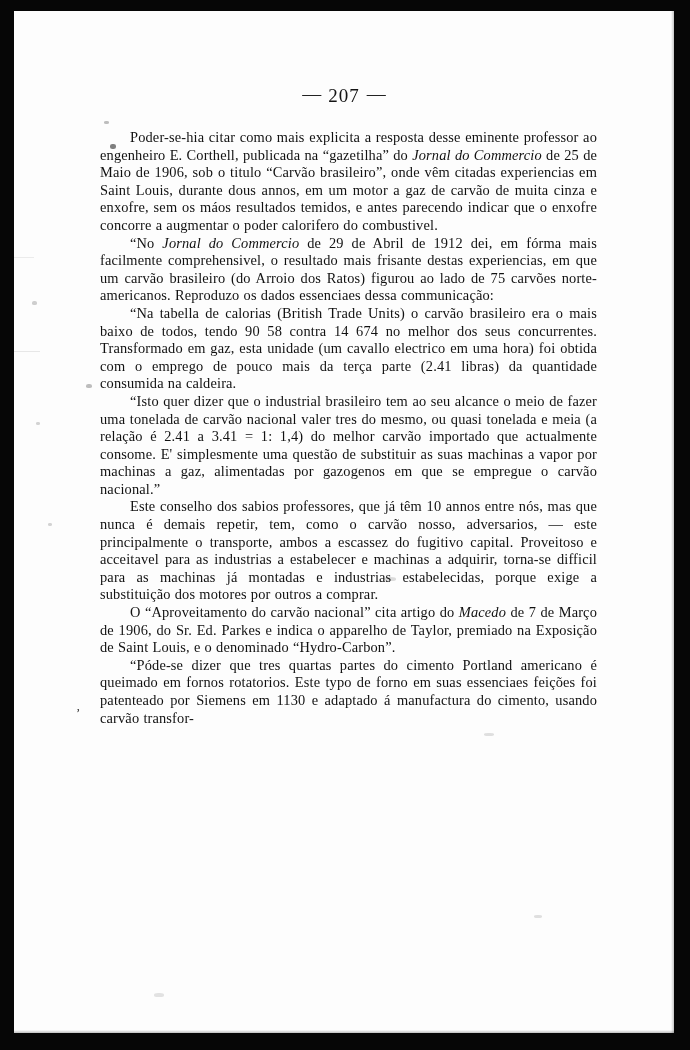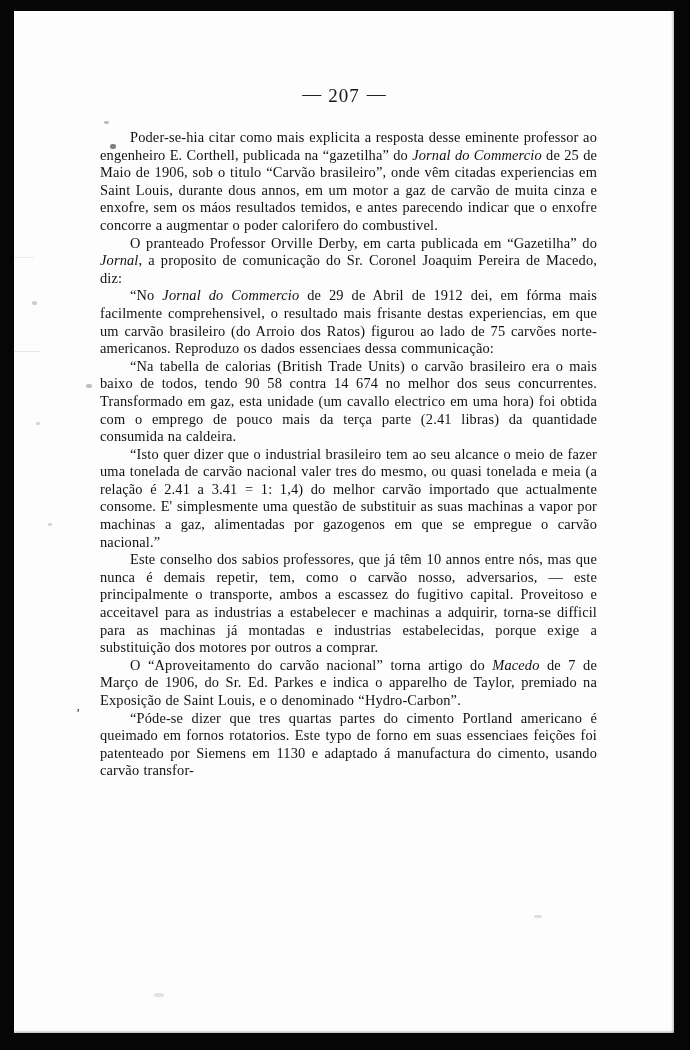--- a/index.html
+++ b/index.html
@@ -138,31 +138,30 @@
       <div class="folio">
         <span class="dash">—</span><span>207</span><span class="dash">—</span>
       </div>
 
       <div class="textblock">
 
         <p><span>Poder-se-hia citar como mais explicita a resposta desse eminente professor ao engenheiro E. Corthell, publicada na “gazetilha” do </span><em class="ital">Jornal do Commercio</em><span> de 25 de Maio de 1906, sob o titulo “Carvão brasileiro”, onde vêm citadas experiencias em Saint Louis, durante dous annos, em um motor a gaz de carvão de muita cinza e enxofre, sem os máos resultados temidos, e antes parecendo indicar que o enxofre concorre a augmentar o poder calorifero do combustivel.</span></p>
 
 
 
-        <p><span>O pranteado Professor Orville Derby, em carta publicada em “Gazetilha” do </span><em class="ital">Jornal</em><span>, a proposito de comunicação do Sr. Coronel Joaquim Pereira de Macedo, diz:</span></p>
 
         <p><span>“No </span><em class="ital">Jornal do Commercio</em><span> de 29 de Abril de 1912 dei, em fórma mais facilmente comprehensivel, o resultado mais frisante destas experiencias, em que um carvão brasileiro (do Arroio dos Ratos) figurou ao lado de 75 carvões norte-americanos. Reproduzo os dados essenciaes dessa communicação:</span></p>
 
         <p><span>“Na tabella de calorias (British Trade Units) o carvão brasileiro era o mais baixo de todos, tendo 90 58 contra 14 674 no melhor dos seus concurrentes. Transformado em gaz, esta unidade (um cavallo electrico em uma hora) foi obtida com o emprego de pouco mais da terça parte (2.41 libras) da quantidade consumida na caldeira.</span></p>
 
         <p><span>“Isto quer dizer que o industrial brasileiro tem ao seu alcance o meio de fazer uma tonelada de carvão nacional valer tres do mesmo, ou quasi tonelada e meia (a relação é 2.41 a 3.41 = 1: 1,4) do melhor carvão importado que actualmente consome. E' simplesmente uma questão de substituir as suas machinas a vapor por machinas a gaz, alimentadas por gazogenos em que se empregue o carvão nacional.”</span></p>
 
         <p><span>Este conselho dos sabios professores, que já têm 10 annos entre nós, mas que nunca é demais repetir, tem, como o carvão nosso, adversarios, — este principalmente o transporte, ambos a escassez do fugitivo capital. Proveitoso e acceitavel para as industrias a estabelecer e machinas a adquirir, torna-se difficil para as machinas já montadas e industrias estabelecidas, porque exige a substituição dos motores por outros a comprar.</span></p>
 
-        <p><span>O “Aproveitamento do carvão nacional” torna artigo do </span><em class="ital">Macedo</em><span> de 7 de Março de 1906, do Sr. Ed. Parkes e indica o apparelho de Taylor, premiado na Exposição de Saint Louis, e o denominado “Hydro-Carbon”.</span></p>
+        <p><span>O “Aproveitamento do carvão nacional” cita artigo do </span><em class="ital">Macedo</em><span> de 7 de Março de 1906, do Sr. Ed. Parkes e indica o apparelho de Taylor, premiado na Exposição de Saint Louis, e o denominado “Hydro-Carbon”.</span></p>
 
 
         <p><span>“Póde-se dizer que tres quartas partes do cimento Portland americano é queimado em fornos rotatorios. Este typo de forno em suas essenciaes feições foi patenteado por Siemens em 1130 e adaptado á manufactura do cimento, usando carvão transfor-</span></p>
 
       </div>
 
       <span class="speck" style="left:90px;  top:110px; width:5px;  height:3px;  opacity:.30;"></span>
       <span class="speck" style="left:96px;  top:133px; width:6px;  height:5px;  opacity:.60;"></span>
       <span class="speck" style="left:72px;  top:373px; width:6px;  height:4px;  opacity:.30;"></span>
       <span class="speck" style="left:18px;  top:290px; width:5px;  height:4px;  opacity:.22;"></span>

